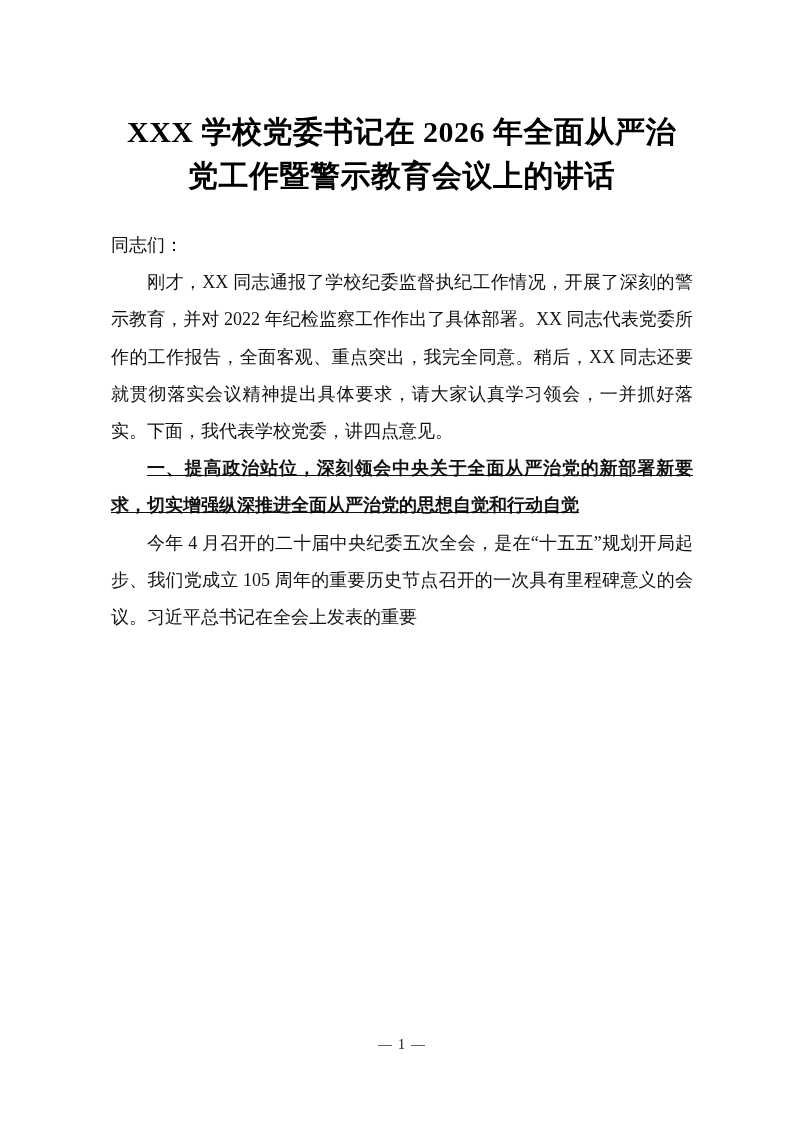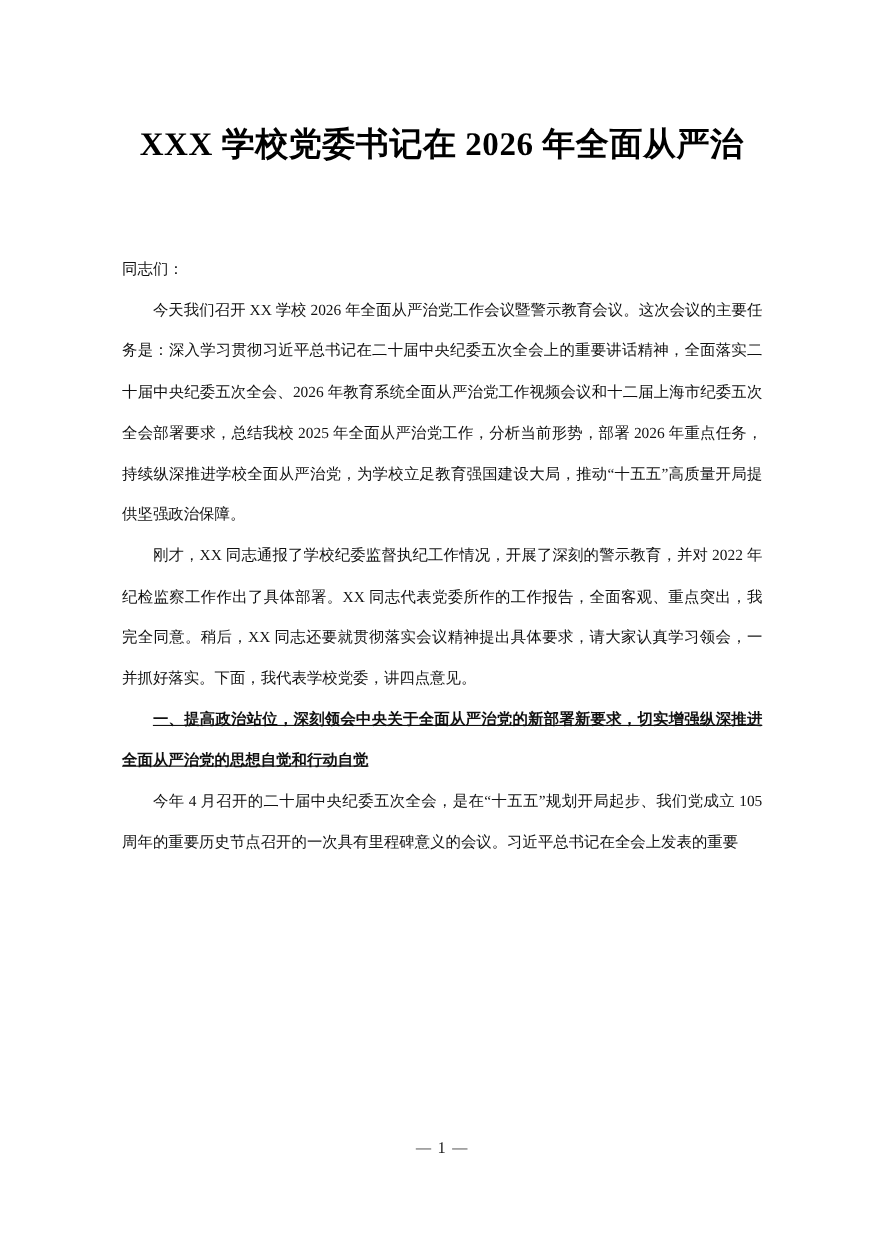--- a/index.html
+++ b/index.html
@@ -3,42 +3,42 @@
 <meta charset="utf-8">
 <style>
   html, body { margin: 0; padding: 0; background: #ffffff; }
   body { width: 793px; height: 1122px; position: relative; overflow: hidden;
          font-family: "DejaVu Serif", "Liberation Serif", serif; color: #111; }
   .page { position: absolute; left: 5px; top: 0; width: 793px; height: 1122px; background: #fff; }
   .title { position: absolute; left: 90px; width: 613px; top: 110px; text-align: center;
            font-family: "Liberation Serif", "DejaVu Serif", serif; font-weight: bold;
            font-size: 30px; line-height: 44px; letter-spacing: 0.5px; color: #000; }
   .body { position: absolute; left: 106px; width: 582px; top: 227px;
-          font-family: "Liberation Serif", "DejaVu Serif", serif; font-size: 14px;
+          font-family: "Liberation Serif", "DejaVu Serif", serif; font-size: 18px;
           line-height: 37.2px; text-align: justify; color: #111; }
   .body p { margin: 0; }
   .indent { text-indent: 2em; }
   .heading { font-weight: bold; text-indent: 2em; text-decoration: underline; }
   .greeting { text-indent: 0; }
   .footer { position: absolute; top: 1036px; left: 0; width: 793px; text-align: center;
             font-family: "Liberation Serif", "DejaVu Serif", serif; font-size: 15px; color: #222; }
   .footer .dash { display: inline-block; width: 14px; height: 1px; background: #666;
                   vertical-align: middle; margin: 0 6px; }
 </style>
 </head>
 <body>
 
 <div class="page">
   <div class="title">
     <div>XXX 学校党委书记在 2026 年全面从严治</div>
+    <div>党工作暨警示教育会议上的讲话</div>
   </div>
 
   <div class="body">
     <p class="greeting">同志们：</p>
-    <p class="indent">今天我们召开 XX 学校 2026 年全面从严治党工作会议暨警示教育会议。这次会议的主要任务是：深入学习贯彻习近平总书记在二十届中央纪委五次全会上的重要讲话精神，全面落实二十届中央纪委五次全会、2026 年教育系统全面从严治党工作视频会议和十二届上海市纪委五次全会部署要求，总结我校 2025 年全面从严治党工作，分析当前形势，部署 2026 年重点任务，持续纵深推进学校全面从严治党，为学校立足教育强国建设大局，推动“十五五”高质量开局提供坚强政治保障。</p>
     <p class="indent">刚才，XX 同志通报了学校纪委监督执纪工作情况，开展了深刻的警示教育，并对 2022 年纪检监察工作作出了具体部署。XX 同志代表党委所作的工作报告，全面客观、重点突出，我完全同意。稍后，XX 同志还要就贯彻落实会议精神提出具体要求，请大家认真学习领会，一并抓好落实。下面，我代表学校党委，讲四点意见。</p>
     <p class="heading">一、提高政治站位，深刻领会中央关于全面从严治党的新部署新要求，切实增强纵深推进全面从严治党的思想自觉和行动自觉</p>
     <p class="indent">今年 4 月召开的二十届中央纪委五次全会，是在“十五五”规划开局起步、我们党成立 105 周年的重要历史节点召开的一次具有里程碑意义的会议。习近平总书记在全会上发表的重要</p>
   </div>
 
   <div class="footer">
     <span class="dash"></span><span>1</span><span class="dash"></span>
   </div>
 </div>
 

